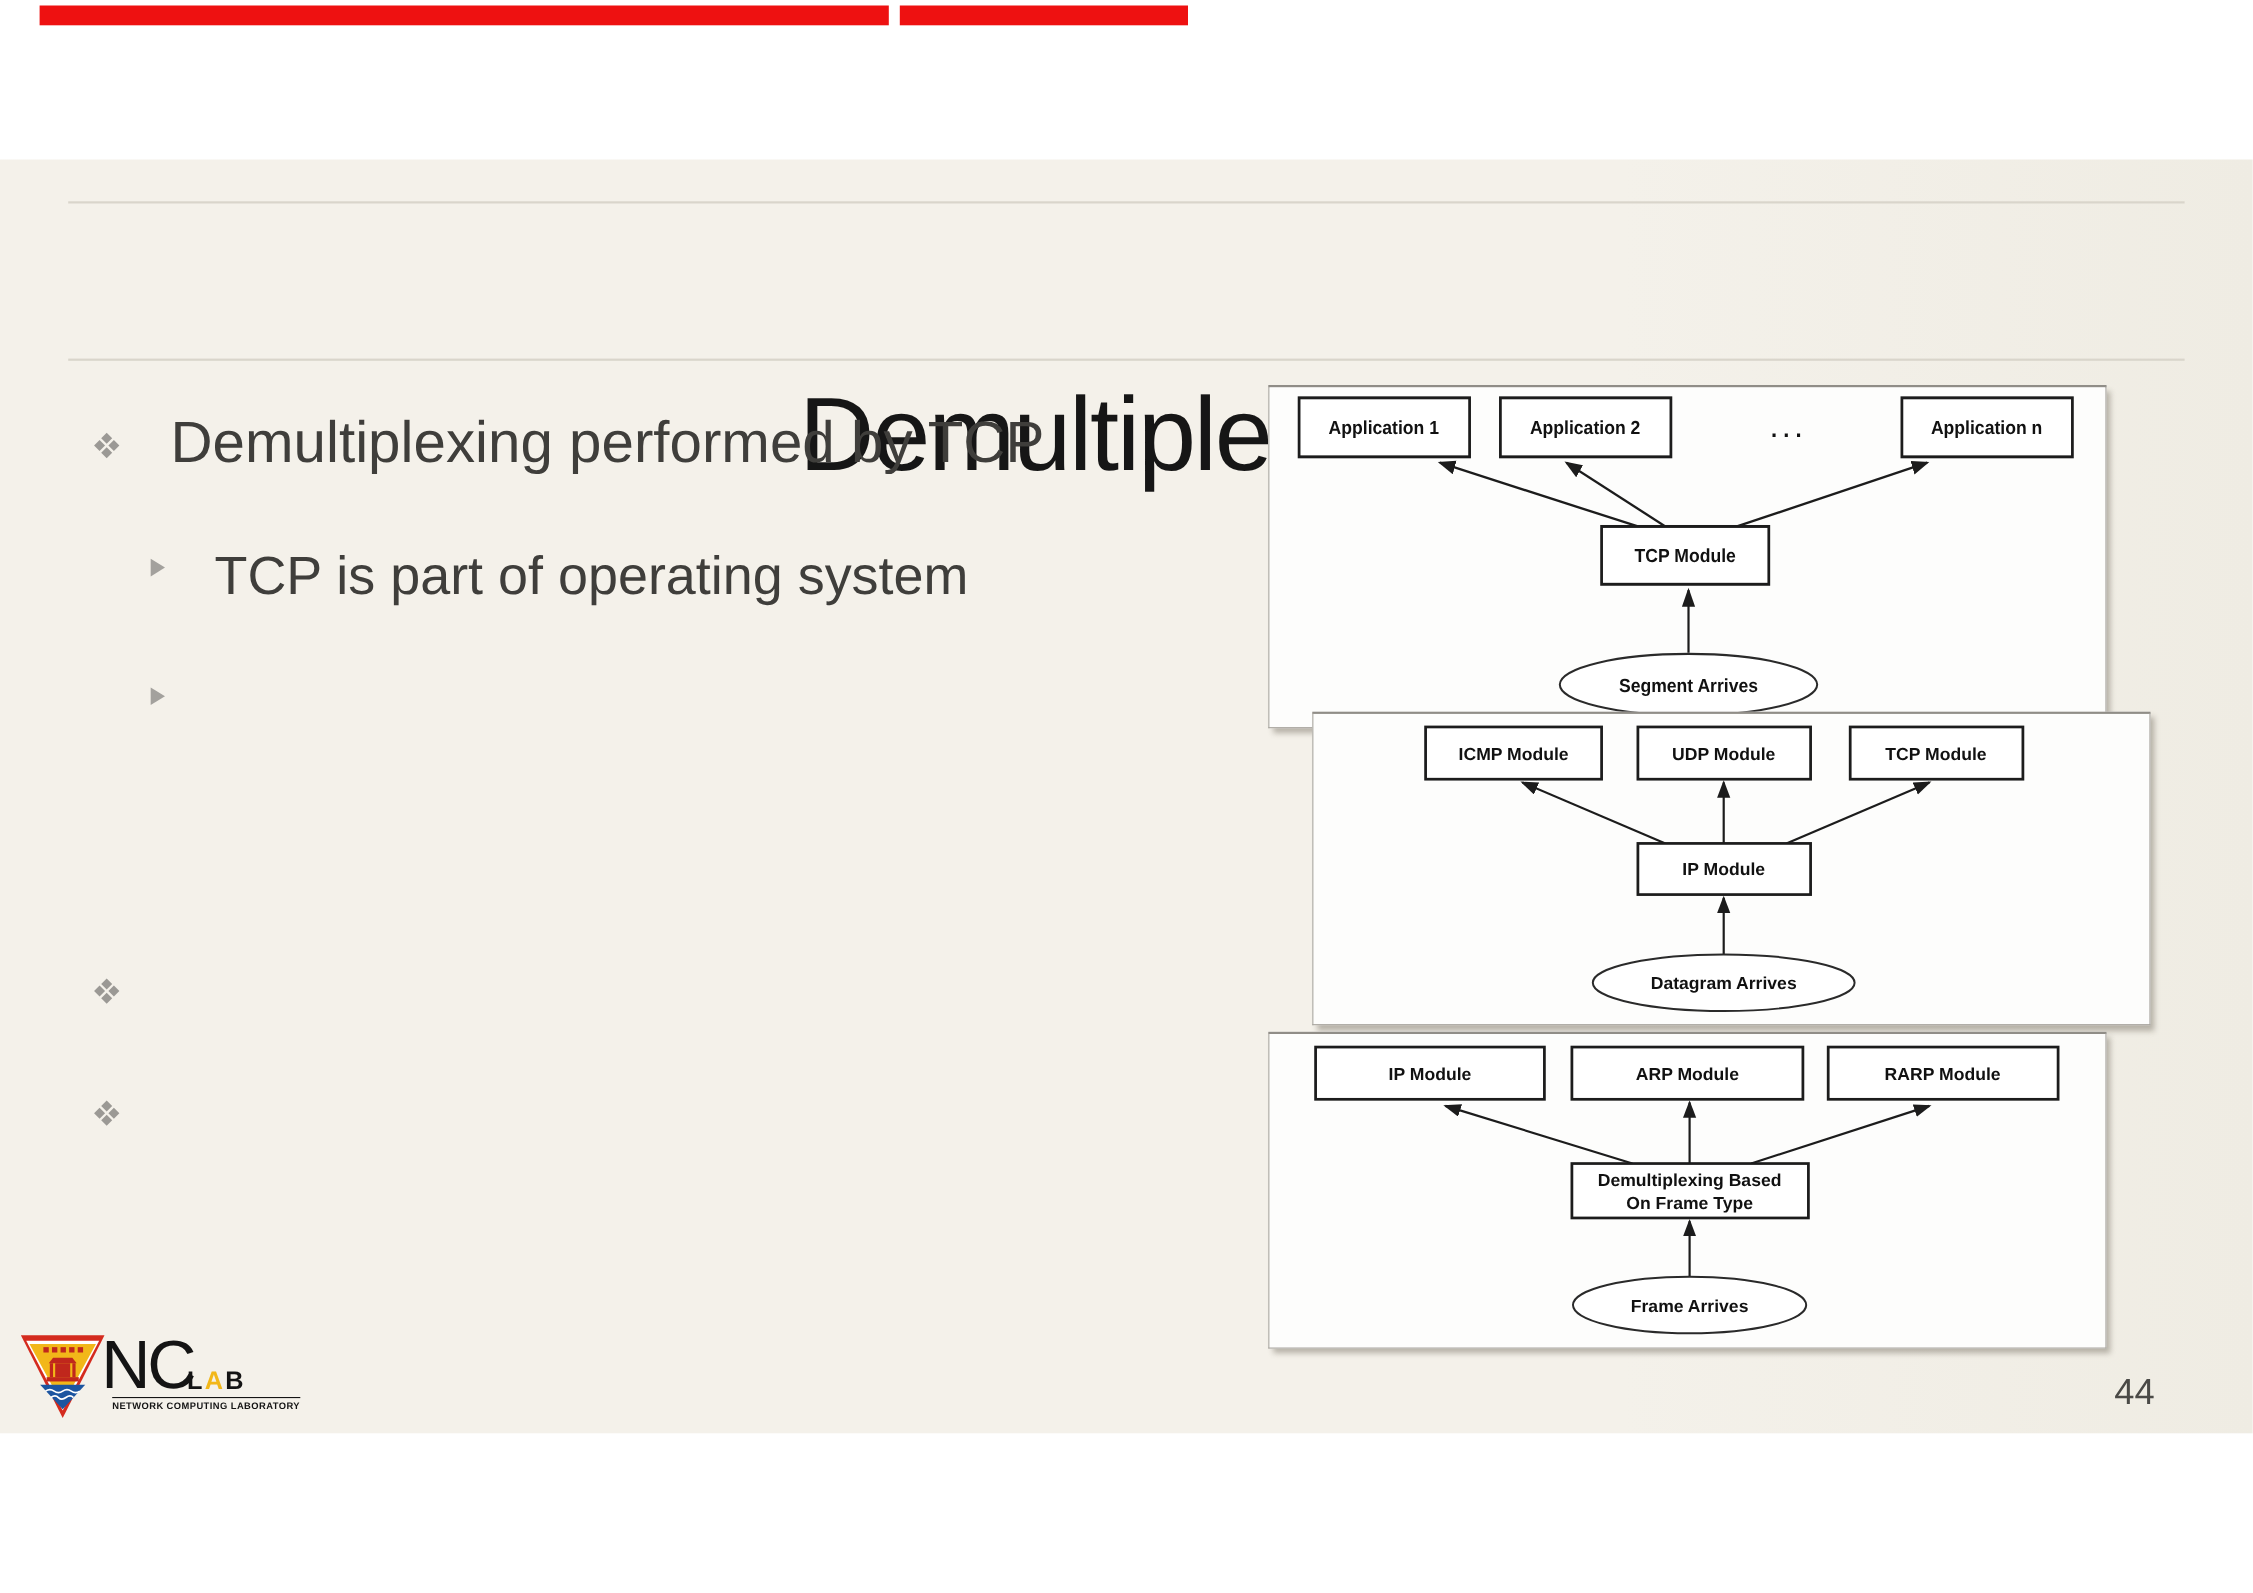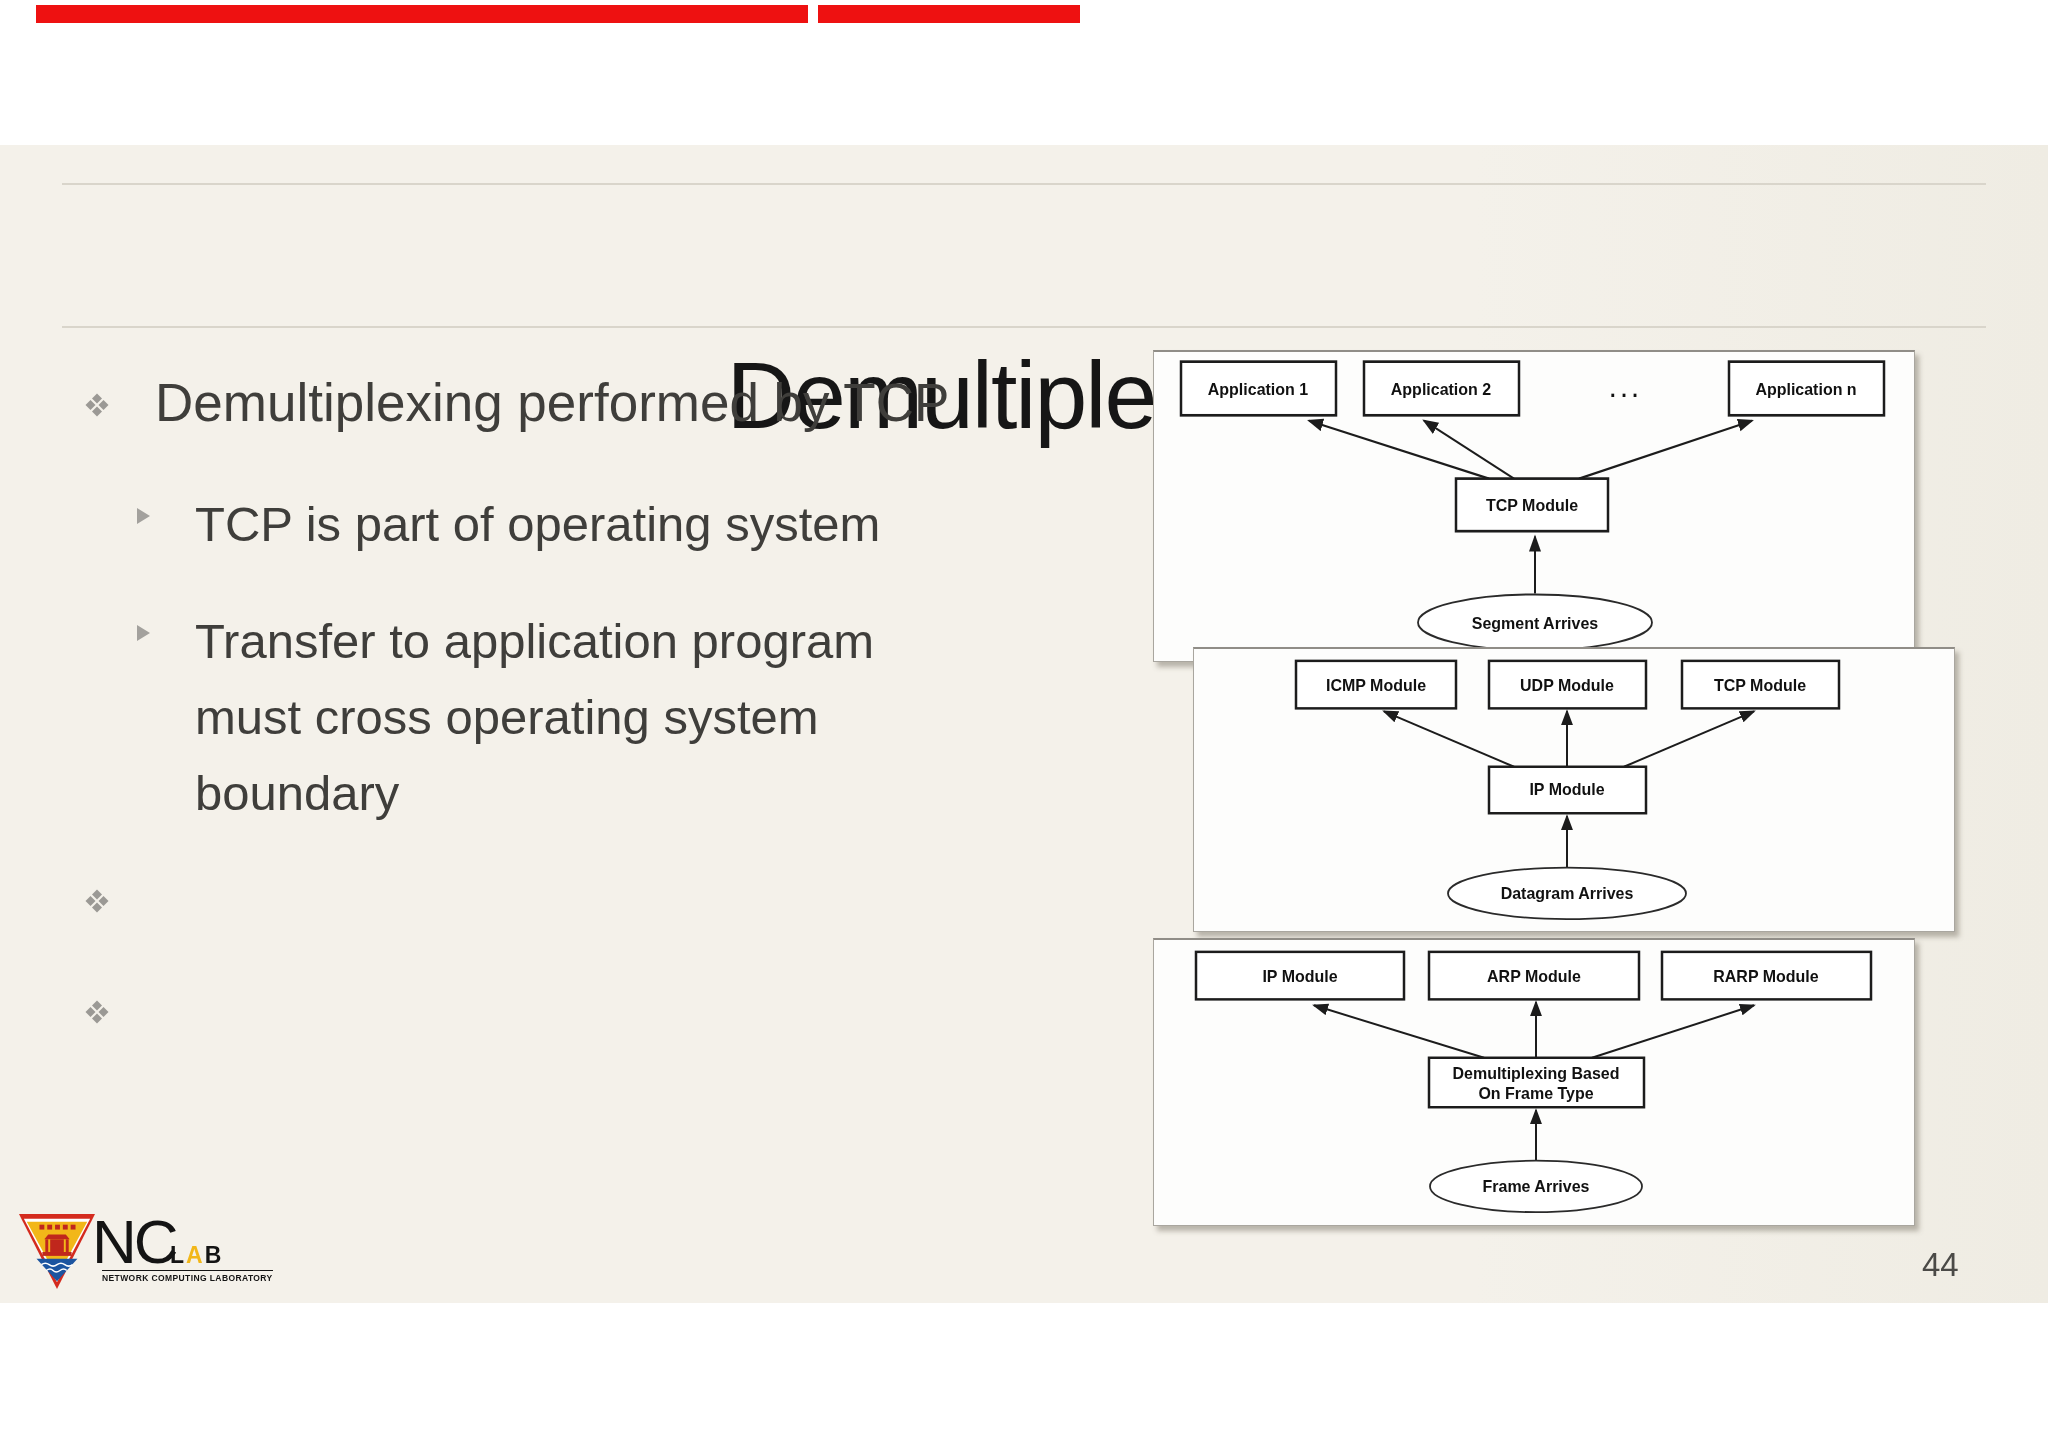--- a/index.html
+++ b/index.html
@@ -95,23 +95,20 @@
       <path fill="#9b9995" d="M12 .5 L17 5.5 L12 10.5 L7 5.5 Z"></path>
       <path fill="#9b9995" d="M.5 12 L5.5 7 L10.5 12 L5.5 17 Z"></path>
       <path fill="#9b9995" d="M13.5 12 L18.5 7 L23.5 12 L18.5 17 Z"></path>
       <path fill="#9b9995" d="M12 13.5 L17 18.5 L12 23.5 L7 18.5 Z"></path>
     </svg>
     <div class="tri-bullet" style="left:137px; top:363px;"></div>
     <div class="tri-bullet" style="left:137px; top:480px;"></div>
 
     <div class="bullet-line lvl1" style="left:155px; top:227px;">Demultiplexing performed by TCP</div>
     <div class="bullet-line lvl2" style="left:195px; top:350px;">TCP is part of operating system</div>
-    <div class="bullet-line lvl2 wrap3" style="left:195px; top:458px;">Transfer to application program
-must cross operating system
-boundary</div>
 
     <div class="panel" style="top:205px; height:312px;">
       <svg viewBox="0 0 760 288" preserveAspectRatio="none">
         <defs>
           <marker id="ah1" markerWidth="9" markerHeight="8" refX="7" refY="3" orient="auto">
             <path d="M0,0 L8,3 L0,6 Z" fill="#1c1c1c"></path>
           </marker>
         </defs>
         <line class="dline" x1="381" y1="225" x2="381" y2="172" marker-end="url(#ah1)"></line>
         <line class="dline" x1="335" y1="118" x2="155" y2="64" marker-end="url(#ah1)"></line>

